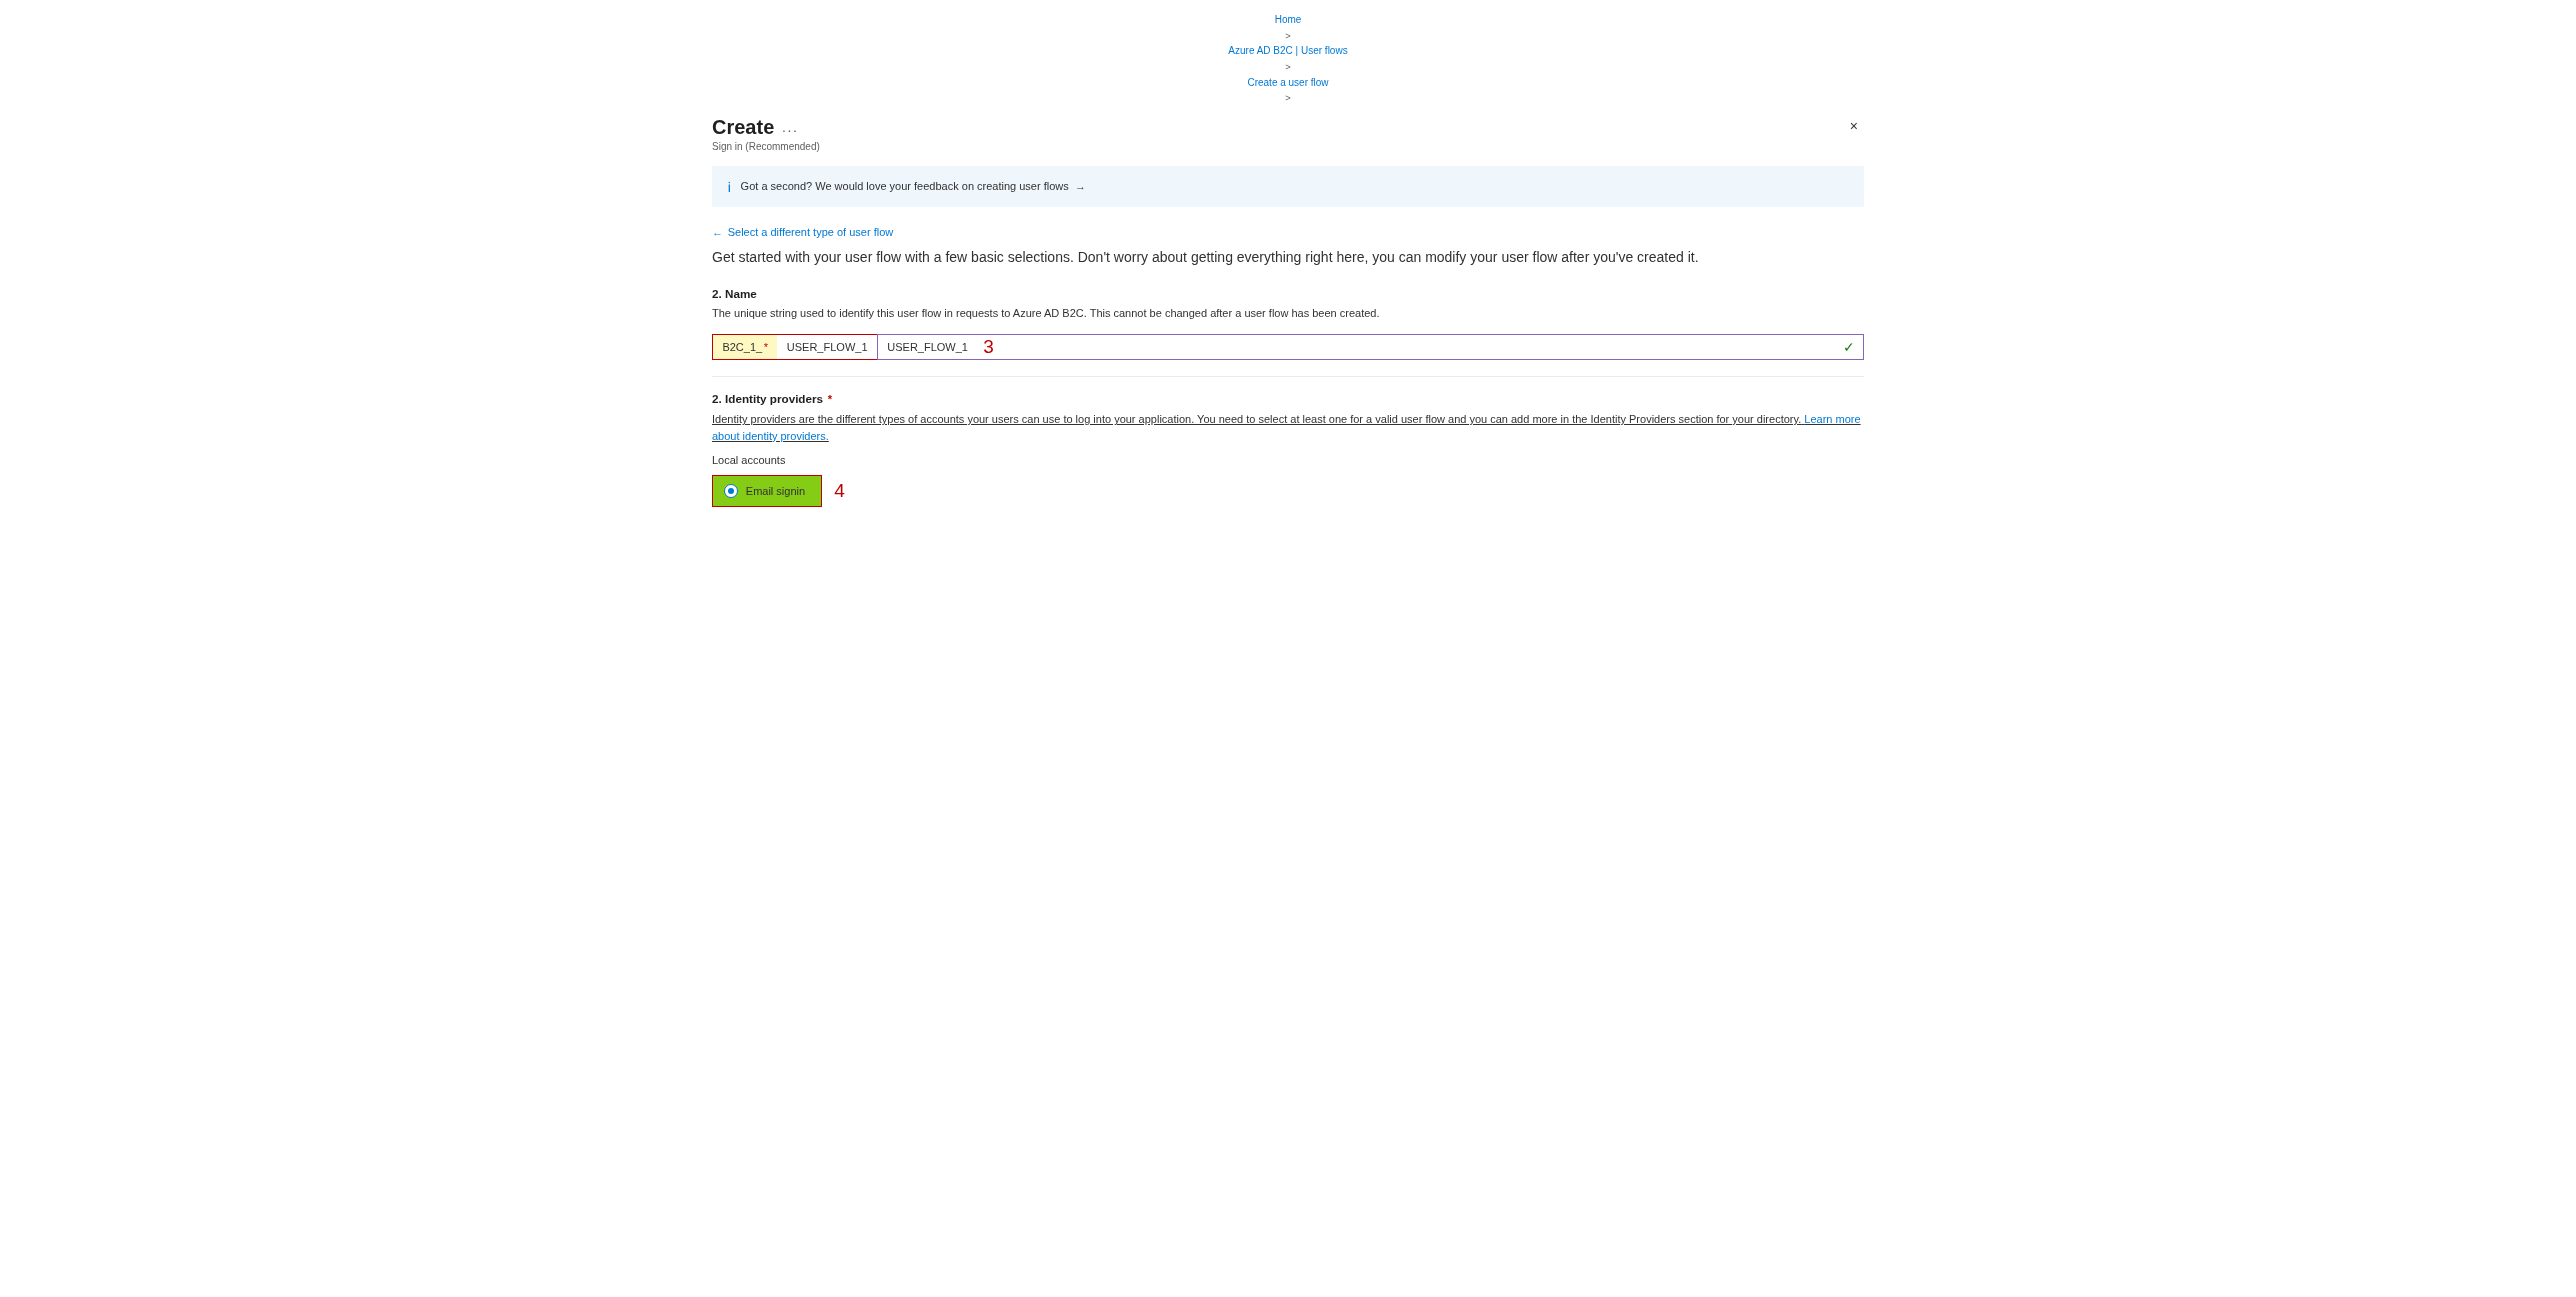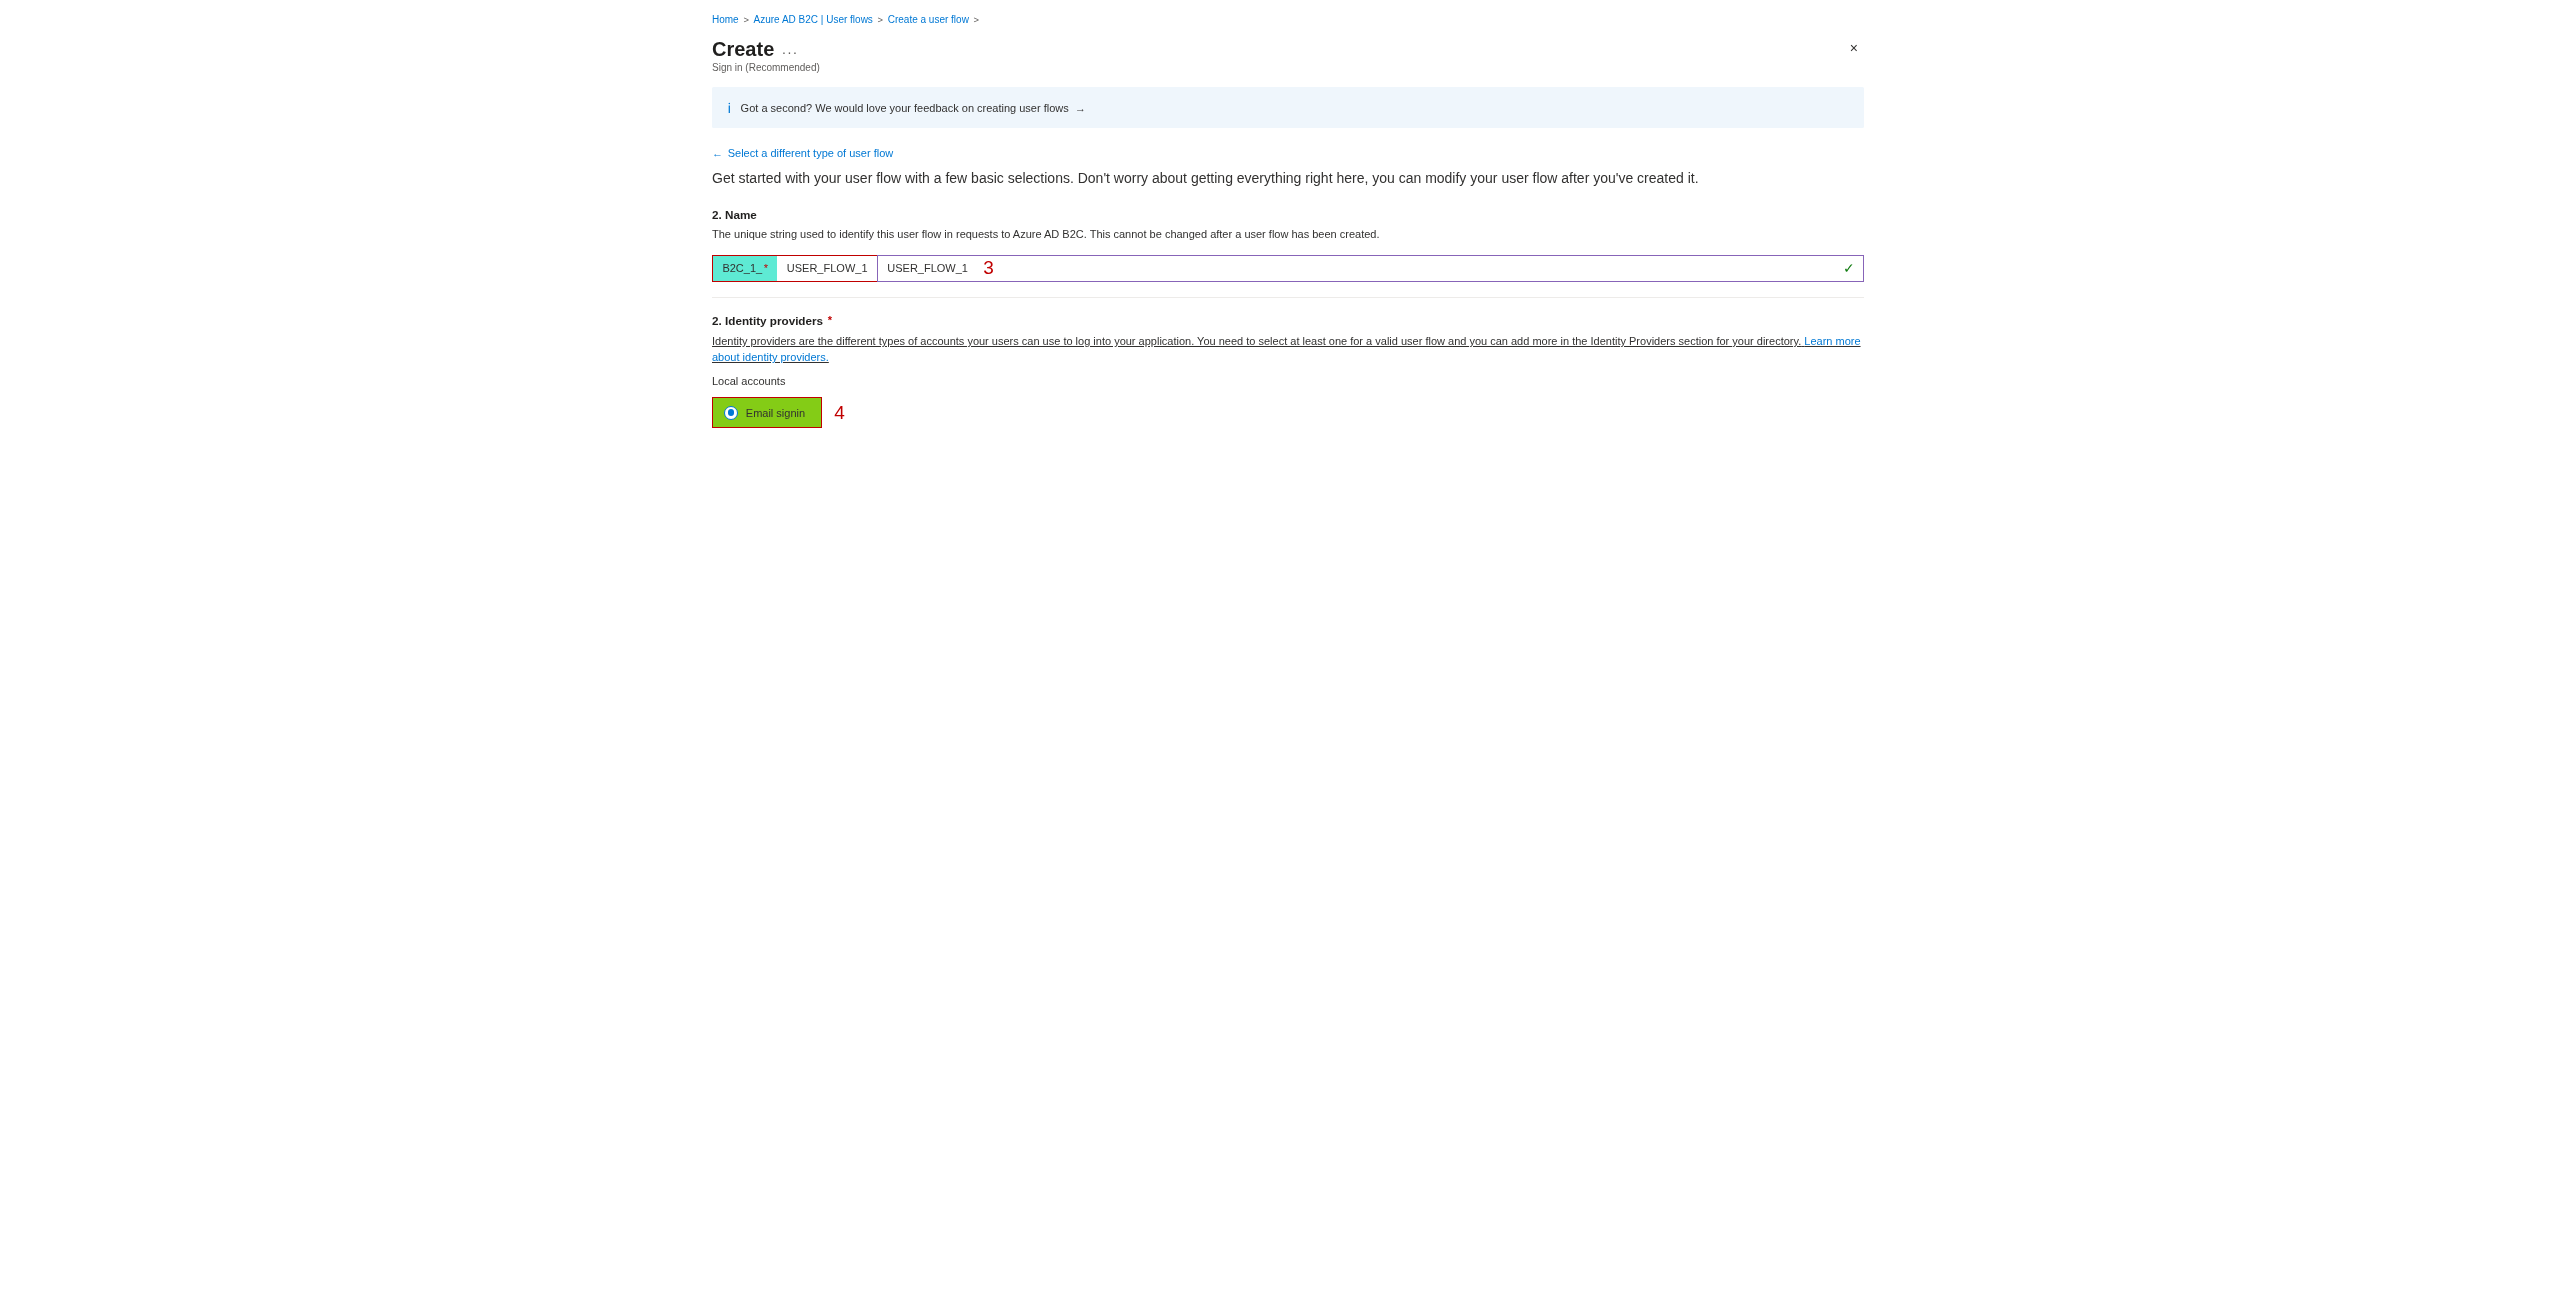--- a/index.html
+++ b/index.html
@@ -22,20 +22,21 @@
       position: relative;
     }
 
     .breadcrumb {
       display: flex;
       align-items: center;
       gap: 4.7px;
       font-size: 10px;
       color: #0078d4;
       margin-bottom: 12.5px;
+      flex-direction: column;
     }
 
     .breadcrumb span {
       color: #605e5c;
     }
 
     .breadcrumb a {
       color: #0078d4;
       text-decoration: none;
       cursor: pointer;
@@ -156,21 +157,21 @@
       margin-bottom: 12.5px;
       line-height: 1.5;
     }
 
     .prefix-box {
       border: 1.6px solid #c00000;
       border-right: none;
       padding: 6.2px 9.4px;
       font-size: 11px;
       color: #323130;
-      background: #5eead4;
+      background: #fef9c3;
       display: flex;
       align-items: center;
       white-space: nowrap;
     }
 
     .prefix-required {
       color: #c00000;
       margin-left: 1.6px;
     }
 

